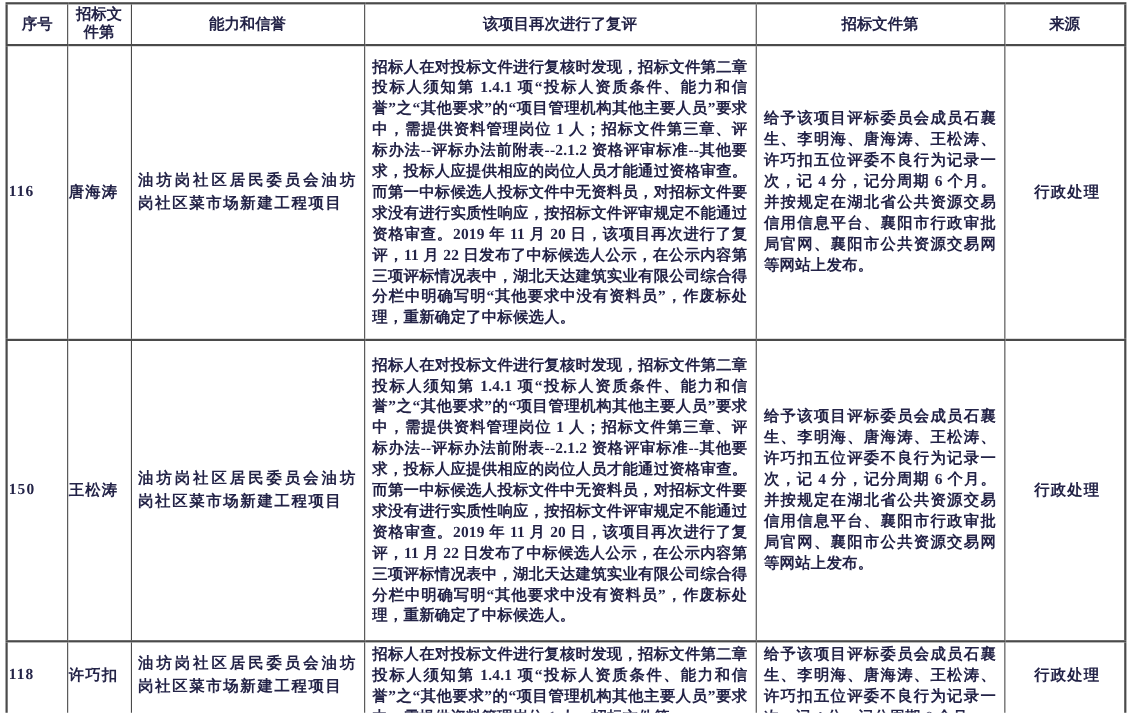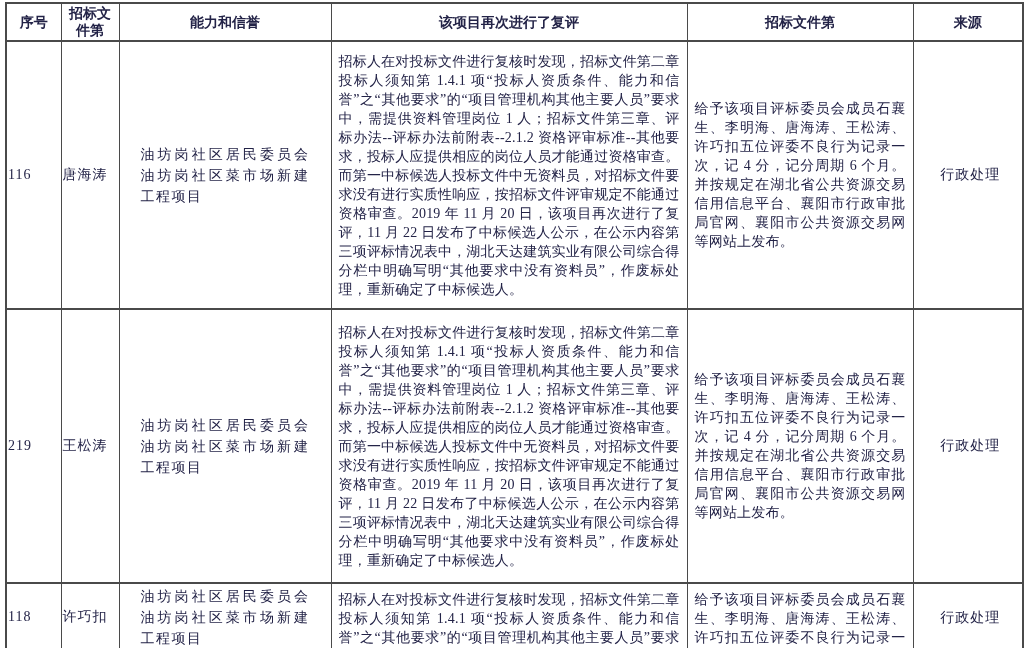--- a/index.html
+++ b/index.html
@@ -21,36 +21,37 @@
     margin: 2px 0 0 5px;
     border: 2px solid #4a4a4a;
   }
   th, td {
     border: 1px solid #4a4a4a;
     border-top-width: 2px;
     border-bottom-width: 2px;
     font-size: 14px;
     vertical-align: middle;
     overflow: hidden;
+    font-weight: bold;
   }
   thead th {
     font-weight: bold;
     text-align: center;
     height: 30px;
     padding: 1px 2px;
     line-height: 17px;
     border-bottom-width: 2px;
   }
   td.center {
     text-align: left;
     letter-spacing: 1px;
   }
   td.project {
     text-align: justify;
-    padding: 2px 21px;
+    padding: 2px 6px;
     line-height: 21px;
     letter-spacing: 1.5px;
   }
   td.desc {
     text-align: justify;
     padding: 2px 7px;
     line-height: 19px;
     letter-spacing: 0.2px;
   }
   td.result {
@@ -94,21 +95,21 @@
   <tbody>
     <tr class="row-116">
       <td class="center">116</td>
       <td class="center">唐海涛</td>
       <td class="project">油坊岗社区居民委员会油坊岗社区菜市场新建工程项目</td>
       <td class="desc">招标人在对投标文件进行复核时发现，招标文件第二章投标人须知第 1.4.1 项“投标人资质条件、能力和信誉”之“其他要求”的“项目管理机构其他主要人员”要求中，需提供资料管理岗位 1 人；招标文件第三章、评标办法--评标办法前附表--2.1.2 资格评审标准--其他要求，投标人应提供相应的岗位人员才能通过资格审查。而第一中标候选人投标文件中无资料员，对招标文件要求没有进行实质性响应，按招标文件评审规定不能通过资格审查。2019 年 11 月 20 日，该项目再次进行了复评，11 月 22 日发布了中标候选人公示，在公示内容第三项评标情况表中，湖北天达建筑实业有限公司综合得分栏中明确写明“其他要求中没有资料员”，作废标处理，重新确定了中标候选人。</td>
       <td class="result">给予该项目评标委员会成员石襄生、李明海、唐海涛、王松涛、许巧扣五位评委不良行为记录一次，记 4 分，记分周期 6 个月。并按规定在湖北省公共资源交易信用信息平台、襄阳市行政审批局官网、襄阳市公共资源交易网等网站上发布。</td>
       <td class="source">行政处理</td>
     </tr>
     <tr class="row-117">
-      <td class="center">219</td>
+      <td class="center">150</td>
       <td class="center">王松涛</td>
       <td class="project">油坊岗社区居民委员会油坊岗社区菜市场新建工程项目</td>
       <td class="desc">招标人在对投标文件进行复核时发现，招标文件第二章投标人须知第 1.4.1 项“投标人资质条件、能力和信誉”之“其他要求”的“项目管理机构其他主要人员”要求中，需提供资料管理岗位 1 人；招标文件第三章、评标办法--评标办法前附表--2.1.2 资格评审标准--其他要求，投标人应提供相应的岗位人员才能通过资格审查。而第一中标候选人投标文件中无资料员，对招标文件要求没有进行实质性响应，按招标文件评审规定不能通过资格审查。2019 年 11 月 20 日，该项目再次进行了复评，11 月 22 日发布了中标候选人公示，在公示内容第三项评标情况表中，湖北天达建筑实业有限公司综合得分栏中明确写明“其他要求中没有资料员”，作废标处理，重新确定了中标候选人。</td>
       <td class="result">给予该项目评标委员会成员石襄生、李明海、唐海涛、王松涛、许巧扣五位评委不良行为记录一次，记 4 分，记分周期 6 个月。并按规定在湖北省公共资源交易信用信息平台、襄阳市行政审批局官网、襄阳市公共资源交易网等网站上发布。</td>
       <td class="source">行政处理</td>
     </tr>
     <tr class="row-118">
       <td class="center pad-up">118</td>
       <td class="center pad-up">许巧扣</td>
       <td class="project pad-up">油坊岗社区居民委员会油坊岗社区菜市场新建工程项目</td>

